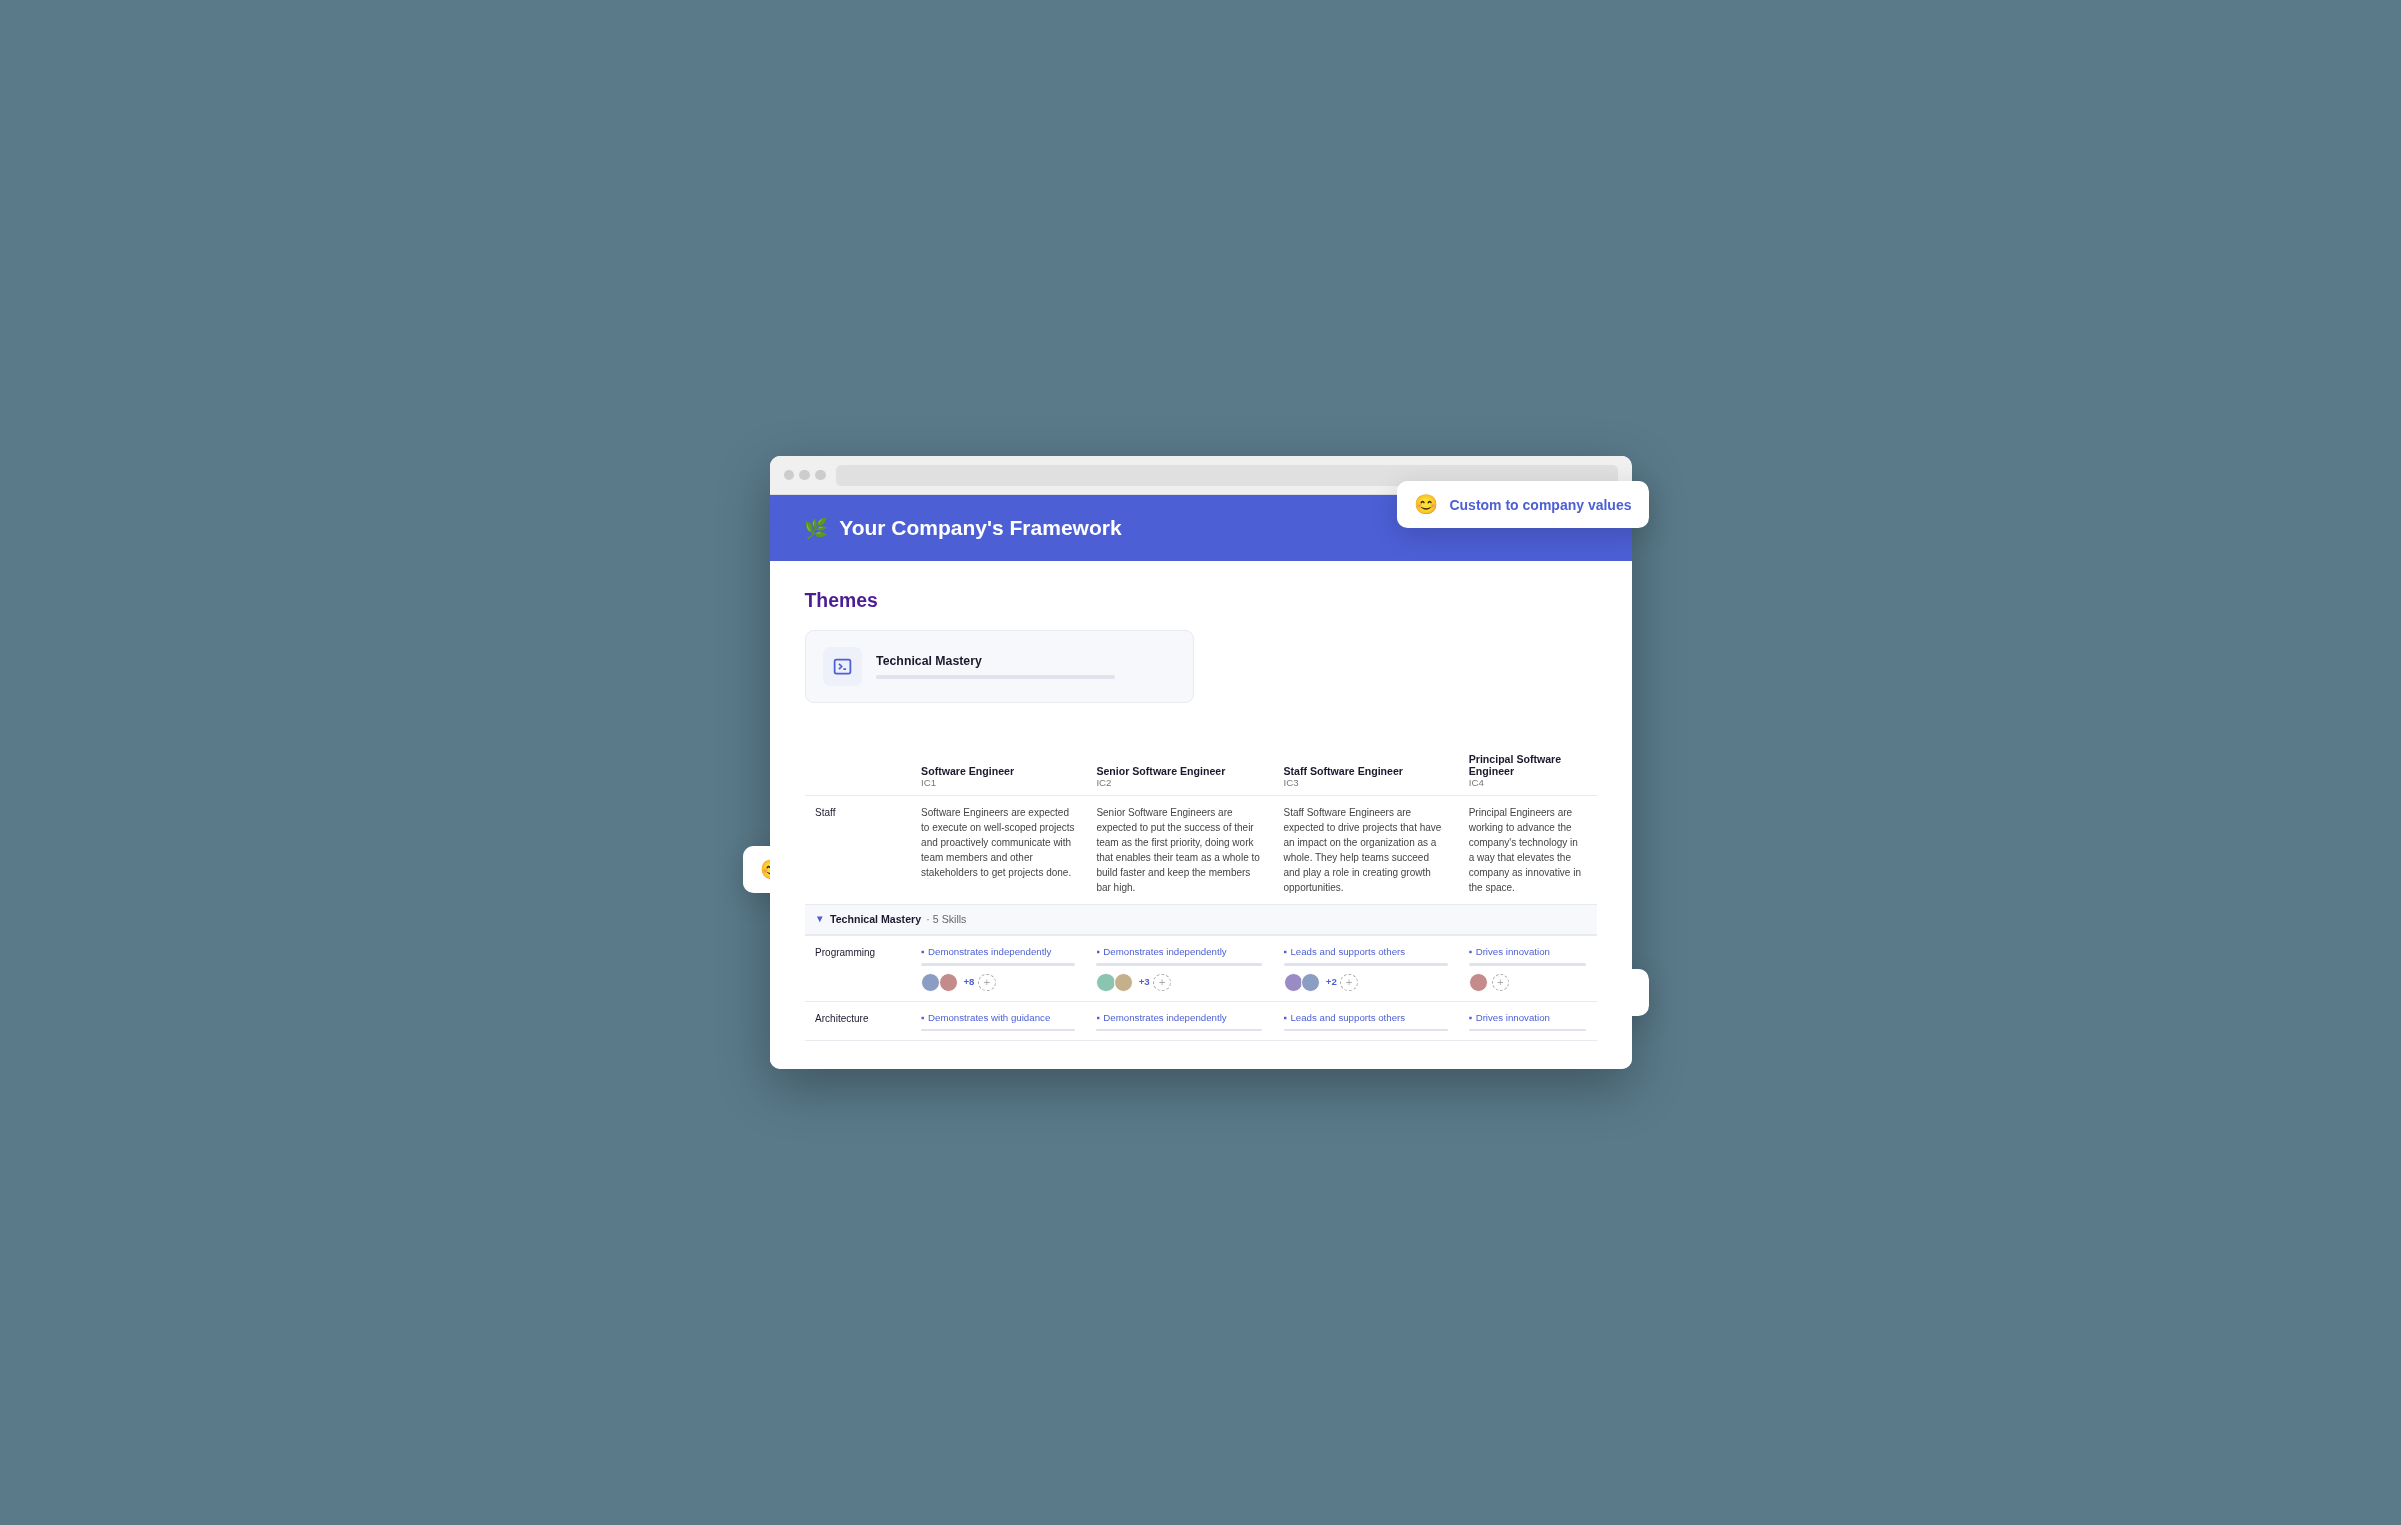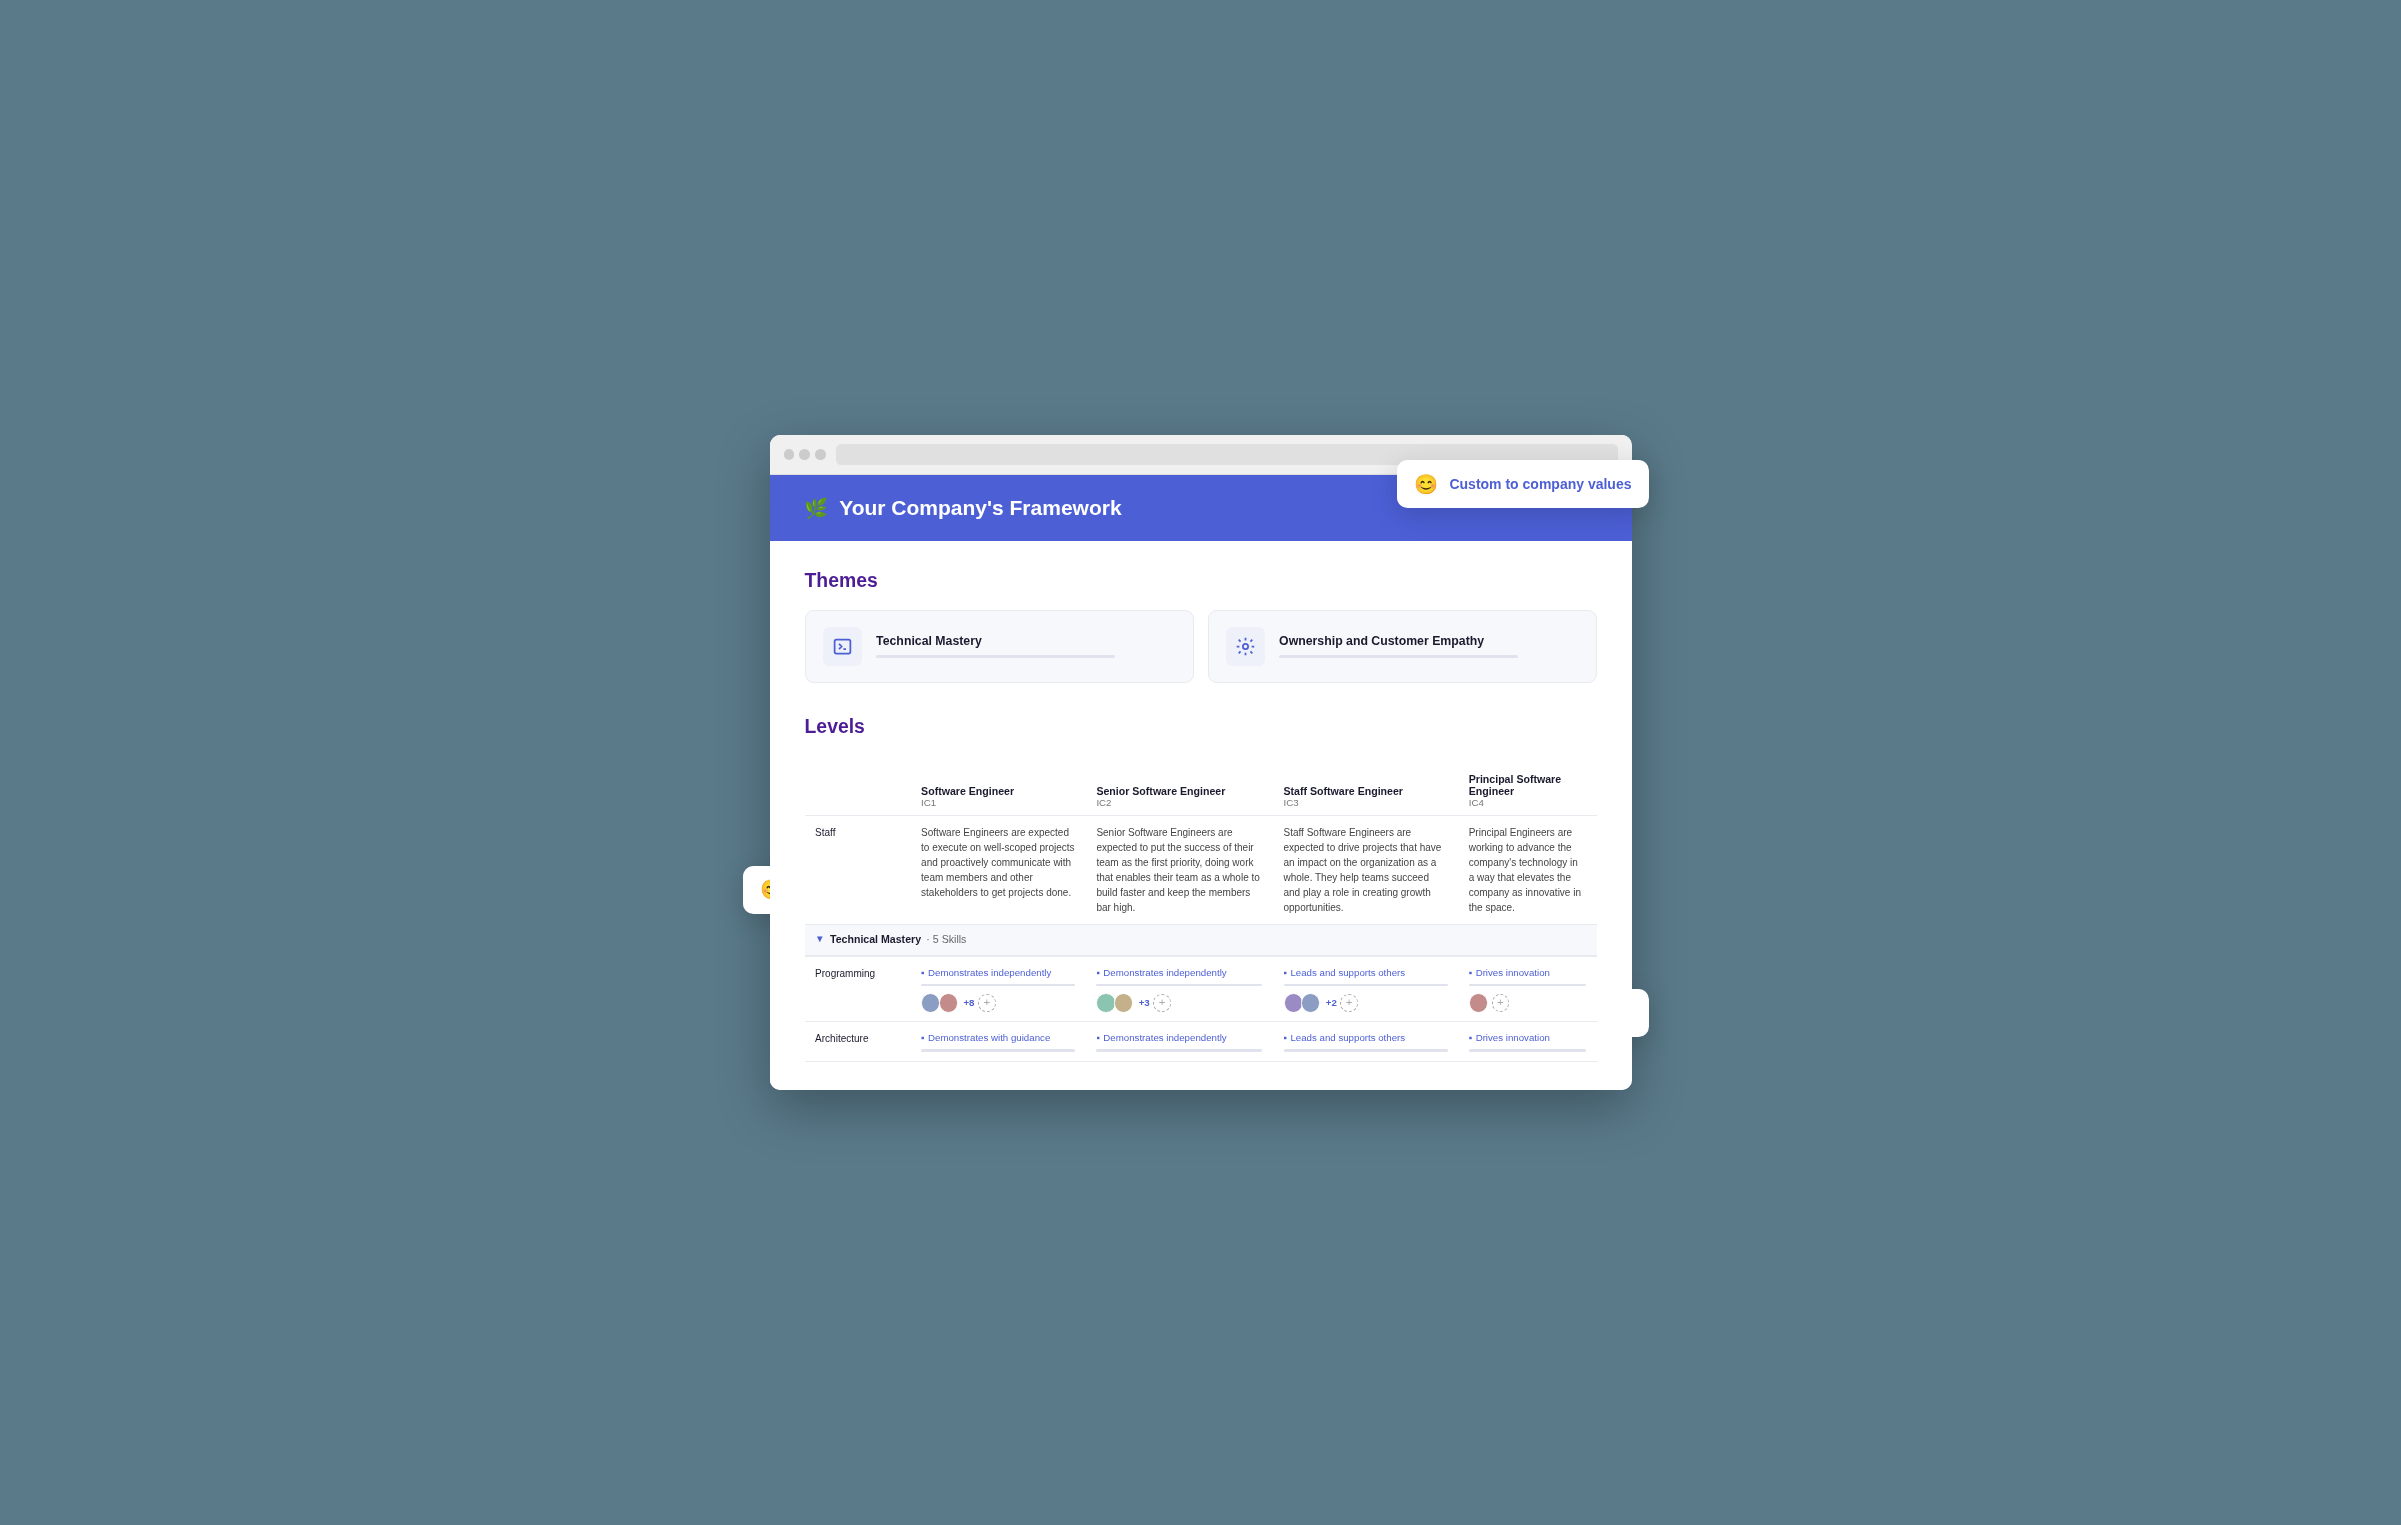--- a/index.html
+++ b/index.html
@@ -360,37 +360,24 @@
               <path d="M8 9l3 3-3 3M13 15h3M3 6a2 2 0 012-2h14a2 2 0 012 2v12a2 2 0 01-2 2H5a2 2 0 01-2-2V6z"></path>
             </svg>
           </div>
           <div class="theme-card-content">
             <div class="theme-card-title">Technical Mastery</div>
             <div class="theme-card-bar"></div>
           </div>
         </div>
 
 
-        <div class="theme-card">
-          <div class="theme-icon-box">
-            <svg viewBox="0 0 24 24" fill="none" stroke="#4c5fd5" stroke-width="2">
-              <circle cx="12" cy="12" r="3"></circle>
-              <path d="M12 2v3M12 19v3M4.22 4.22l2.12 2.12M17.66 17.66l2.12 2.12M2 12h3M19 12h3M4.22 19.78l2.12-2.12M17.66 6.34l2.12-2.12"></path>
-            </svg>
-          </div>
-          <div class="theme-card-content">
-            <div class="theme-card-title">Ownership and Customer Empathy</div>
-            <div class="theme-card-bar"></div>
-          </div>
-        </div>
 
 
       </div>
 
-      <h2 class="section-title">Levels</h2>
 
       <table class="levels-table">
         <thead>
           <tr>
             <th class="col-role"></th>
             <th>
               <div class="level-header-name">Software Engineer</div>
               <div class="level-header-code">IC1</div>
             </th>
             <th>

